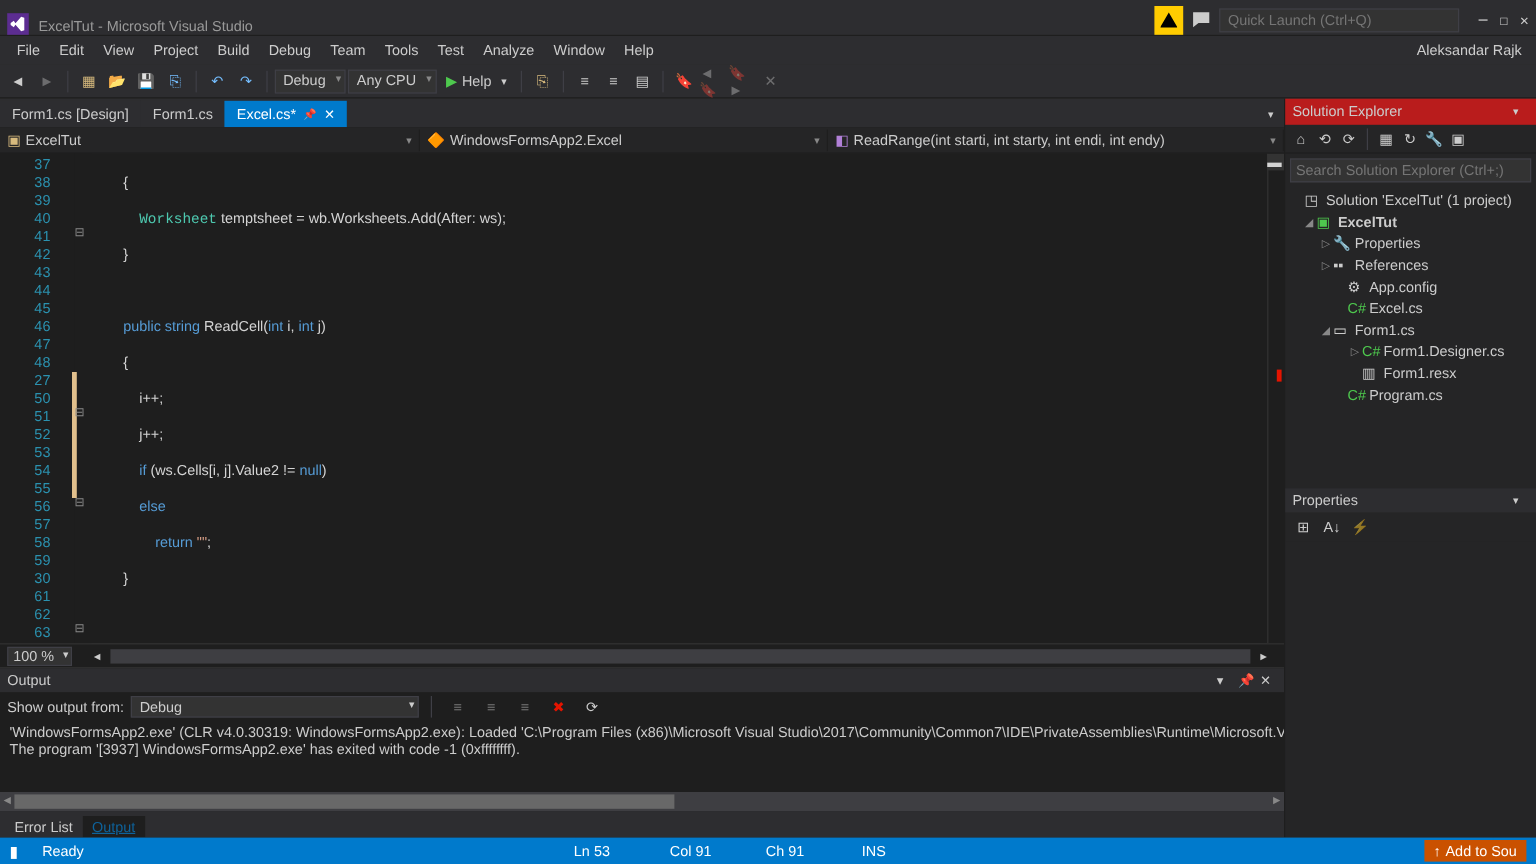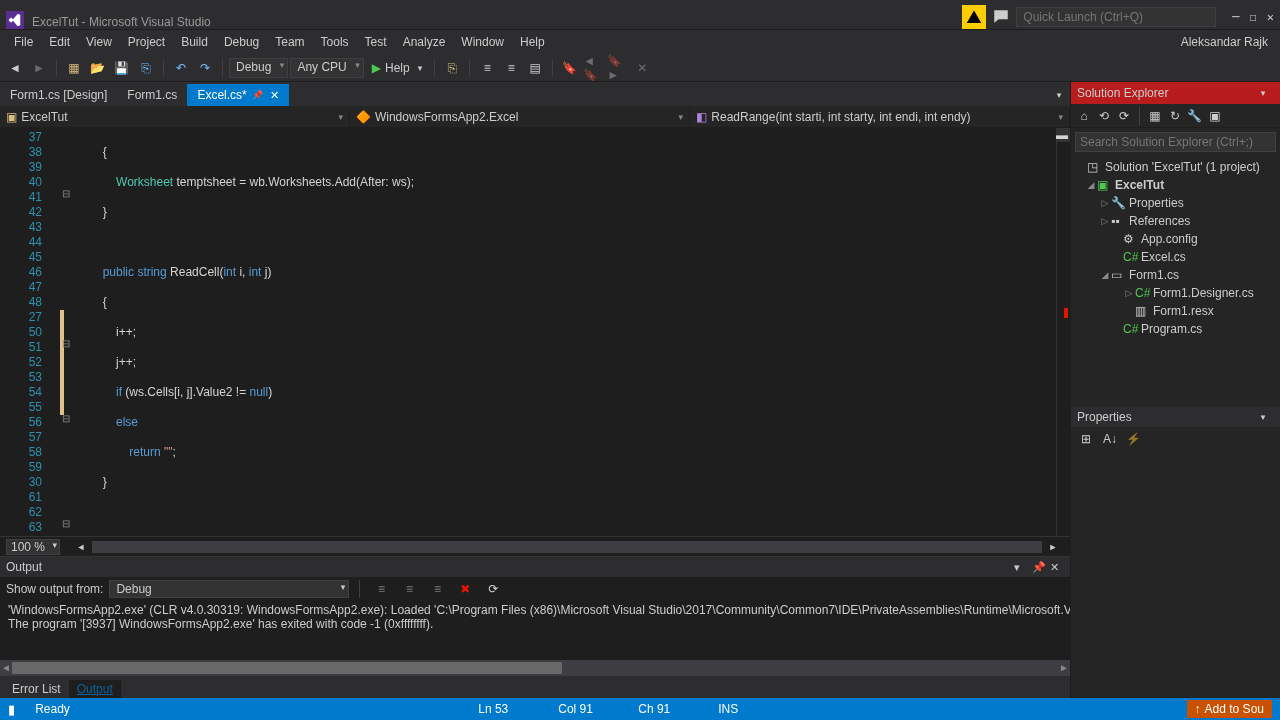--- a/index.html
+++ b/index.html
@@ -38,21 +38,21 @@
 .nav-combo::after { content:'▾'; margin-left:auto; font-size:9px; color:#888;}
 .code-wrap { flex:1; display:flex; overflow:hidden; position:relative;}
 .gutter { width:62px; background:#1e1e1e; text-align:right; font-family:Consolas,monospace; font-size:13px; color:#2b91af; padding-top:2px; user-select:none;}
 .gutter .ln { height:15px; padding-right:20px; line-height:15px;}
 .fold-col { width:14px; background:#1e1e1e;}
 .fold { height:15px; position:relative;}
 .fold.has::before { content:'⊟'; position:absolute; left:0; top:0; font-size:10px; color:#888;}
 .code { flex:1; font-family:Consolas,monospace; font-size:13px; line-height:15px; padding-top:2px; white-space:pre; overflow:hidden; color:#d4d4d4;}
 .code .cl { height:15px; }
 .kw { color:#569cd6;}
-.typ { color:#4ec9b0;}
+.typ { color:#4ec9b0;font-family:Liberation Mono, monospace;}
 .str { color:#d69d85;}
 .change-bar { position:absolute; left:60px; width:4px; background:#e2c08d;}
 .minimap { width:14px; background:#1e1e1e; border-left:1px solid #333; position:relative;}
 .split-handle { position:absolute; right:0; top:0; width:14px; height:14px; background:#333; cursor:pointer;}
 .zoom-bar { height:20px; background:#1e1e1e; border-top:1px solid #333; display:flex; align-items:center; padding:0 6px; color:#ccc; font-size:11px;}
 .zoom-combo { background:#333; border:1px solid #3f3f46; padding:0 14px 0 4px; position:relative;}
 .zoom-combo::after { content:'▾'; position:absolute; right:2px; top:0; font-size:9px;}
 .output-panel { background:#1e1e1e; border-top:1px solid #333; display:flex; flex-direction:column;}
 .panel-header { height:20px; background:#2d2d30; display:flex; align-items:center; padding:0 6px; color:#ccc;}
 .panel-header .title { flex:1;}

